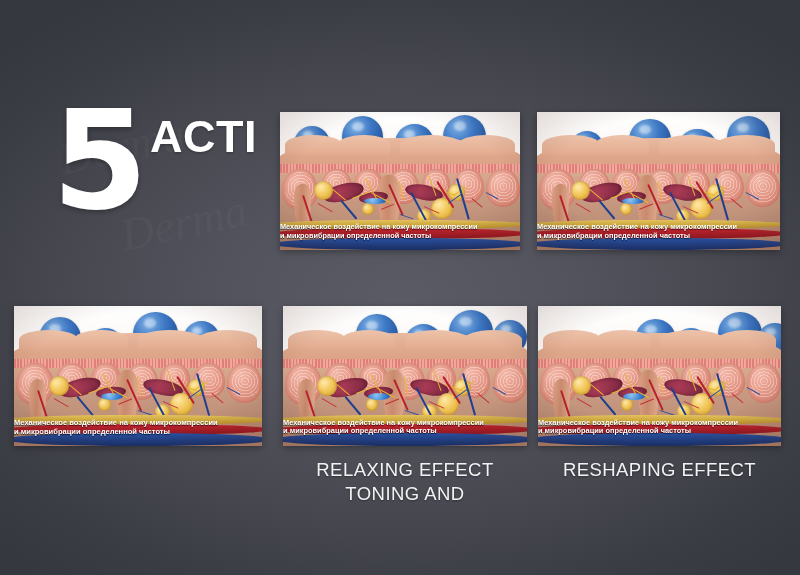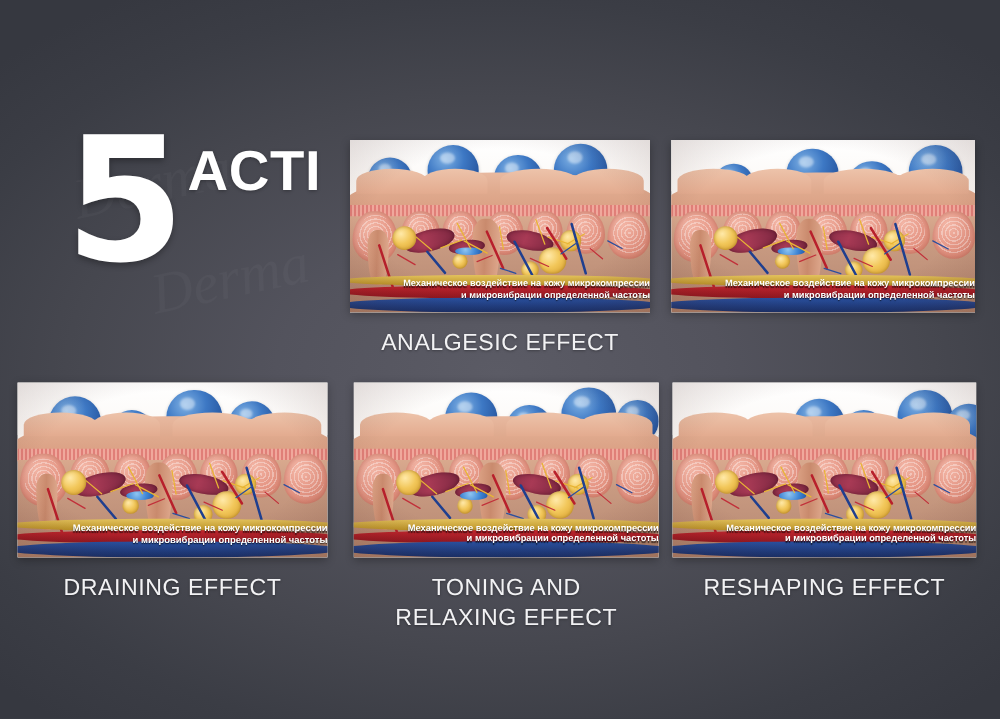--- a/index.html
+++ b/index.html
@@ -109,21 +109,21 @@
     position:absolute;border-radius:50%;
     background:radial-gradient(circle at 34% 27%, #7fb1e4 0%, #3d78c4 38%, #2a5ba5 68%, #1d4280 100%);
     box-shadow:0 1px 3px rgba(0,0,0,.22);
   }
   .sphere::after{
     content:"";position:absolute;left:24%;top:15%;width:28%;height:22%;
     border-radius:50%;background:rgba(255,255,255,.42);filter:blur(1px);
   }
   .ru-caption{
     position:absolute;left:0;width:100%;
-    color:#ffffff;text-align:right;font-weight:bold;
+    color:#ffffff;text-align:left;font-weight:bold;
     font-family:"Liberation Sans",sans-serif;
     text-shadow:0 1px 1px rgba(0,0,0,.75);
     line-height:1.18;pointer-events:none;
   }
   .vignette{
     position:absolute;inset:0;
     background:radial-gradient(ellipse 78% 74% at 50% 46%, rgba(0,0,0,0) 55%, rgba(60,20,10,.20) 100%);
   }
   .caption{
     position:absolute;width:100%;text-align:center;color:#f2f2f4;
@@ -201,23 +201,20 @@
         <div class="cap-b" style="left:50%;top:74%;width:6%;height:1px;transform:rotate(18deg);"></div>
         <div class="deep-band band-gold" style="top:78%;height:7%;"></div>
         <div class="deep-band band-red" style="top:84%;height:8%;"></div>
         <div class="deep-band band-blue" style="top:91%;height:9%;"></div>
         <div class="vignette"></div>
         <div class="ru-caption" style="top: 111.09px; font-size: 7.32px;">
           <div>Механическое воздействие на кожу микрокомпрессии</div>
           <div>и микровибрации определенной частоты</div>
         </div>
       </div>
-      <div class="caption" style="top: 150px;">
-        <div>ANALGESIC EFFECT</div>
-      </div>
     </div>
   <div class="panel" style="left: 537px; top: 112px; width: 243px;">
       <div class="thumb" style="width: 243px; height: 138px;">
         <div class="sky"></div>
         <div class="sphere" style="left:38%;top:5%;width:17%;padding-bottom:17%;"></div>
         <div class="sphere" style="left:58%;top:12%;width:16%;padding-bottom:16%;"></div>
         <div class="sphere" style="left:78%;top:3%;width:18%;padding-bottom:18%;"></div>
         <div class="sphere" style="left:14%;top:14%;width:13%;padding-bottom:13%;"></div>
         <div class="epi-top"></div>
         <div class="epi-bump" style="left:2%;width:24%;"></div>
@@ -330,23 +327,20 @@
         <div class="cap-b" style="left:50%;top:74%;width:6%;height:1px;transform:rotate(18deg);"></div>
         <div class="deep-band band-gold" style="top:78%;height:7%;"></div>
         <div class="deep-band band-red" style="top:84%;height:8%;"></div>
         <div class="deep-band band-blue" style="top:91%;height:9%;"></div>
         <div class="vignette"></div>
         <div class="ru-caption" style="top: 112.7px; font-size: 7.564px;">
           <div>Механическое воздействие на кожу микрокомпрессии</div>
           <div>и микровибрации определенной частоты</div>
         </div>
       </div>
-      <div class="caption" style="top: 152px;">
-        <div>DRAINING EFFECT</div>
-      </div>
     </div>
   <div class="panel" style="left: 283px; top: 306px; width: 244px;">
       <div class="thumb" style="width: 244px; height: 140px;">
         <div class="sky"></div>
         <div class="sphere" style="left:30%;top:6%;width:17%;padding-bottom:17%;"></div>
         <div class="sphere" style="left:50%;top:13%;width:15%;padding-bottom:15%;"></div>
         <div class="sphere" style="left:68%;top:3%;width:18%;padding-bottom:18%;"></div>
         <div class="sphere" style="left:86%;top:10%;width:14%;padding-bottom:14%;"></div>
         <div class="epi-top"></div>
         <div class="epi-bump" style="left:2%;width:24%;"></div>
@@ -397,22 +391,22 @@
         <div class="deep-band band-gold" style="top:78%;height:7%;"></div>
         <div class="deep-band band-red" style="top:84%;height:8%;"></div>
         <div class="deep-band band-blue" style="top:91%;height:9%;"></div>
         <div class="vignette"></div>
         <div class="ru-caption" style="top: 112.7px; font-size: 7.442px;">
           <div>Механическое воздействие на кожу микрокомпрессии</div>
           <div>и микровибрации определенной частоты</div>
         </div>
       </div>
       <div class="caption" style="top: 152px;">
+        <div>RELAXING EFFECT</div>
         <div>TONING AND</div>
-        <div>RELAXING EFFECT</div>
       </div>
     </div>
   <div class="panel" style="left: 538px; top: 306px; width: 243px;">
       <div class="thumb" style="width: 243px; height: 140px;">
         <div class="sky"></div>
         <div class="sphere" style="left:40%;top:9%;width:17%;padding-bottom:17%;"></div>
         <div class="sphere" style="left:56%;top:16%;width:14%;padding-bottom:14%;"></div>
         <div class="sphere" style="left:74%;top:4%;width:18%;padding-bottom:18%;"></div>
         <div class="sphere" style="left:90%;top:12%;width:15%;padding-bottom:15%;"></div>
         <div class="epi-top"></div>

